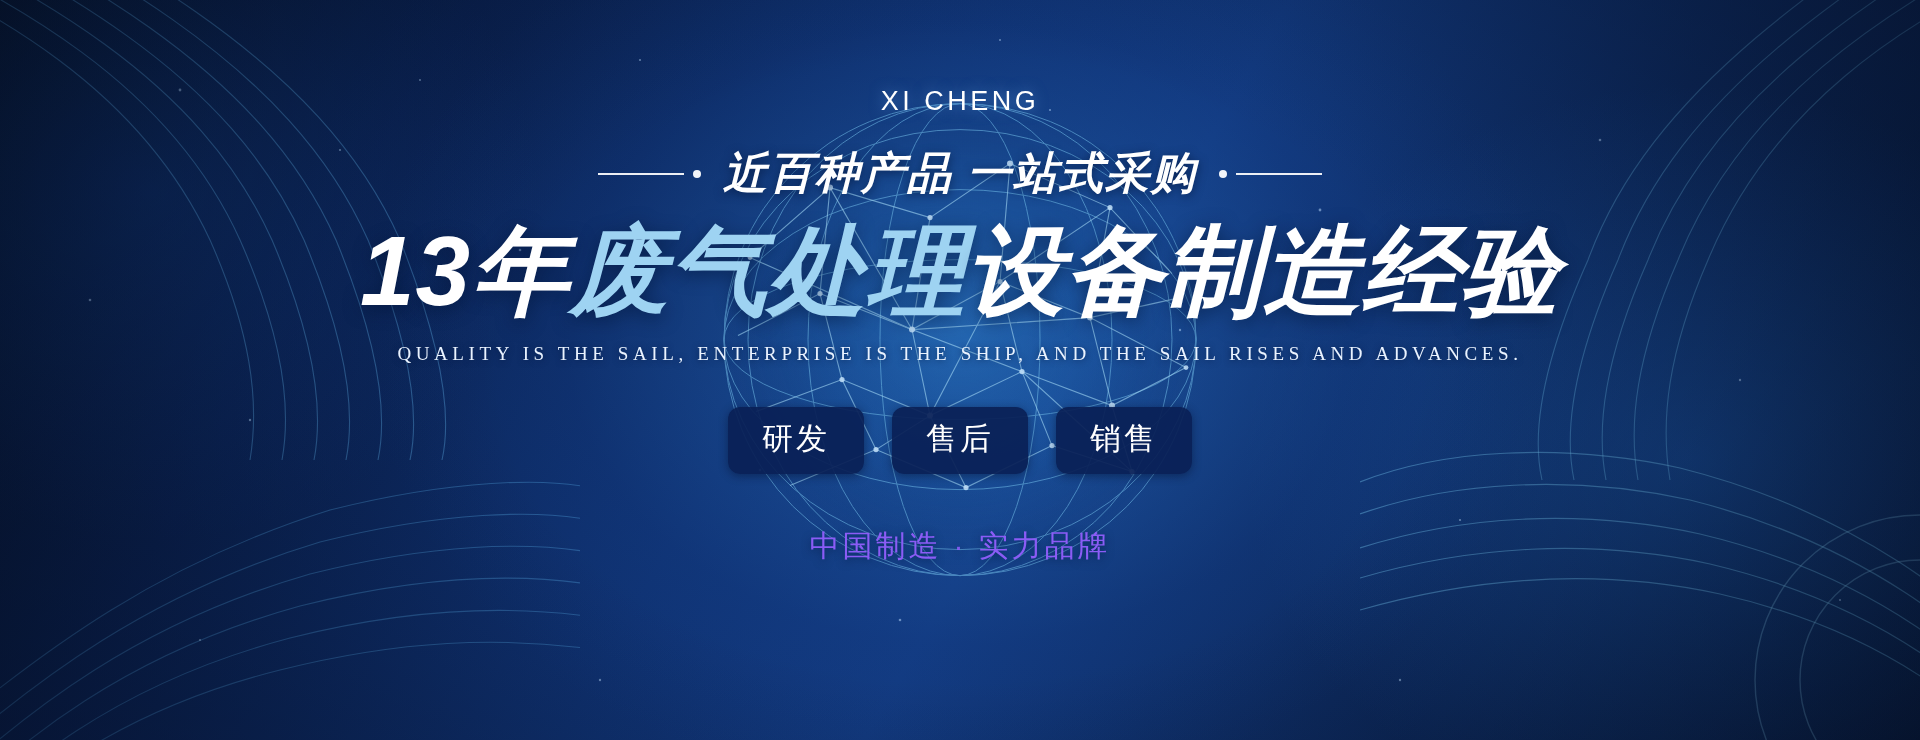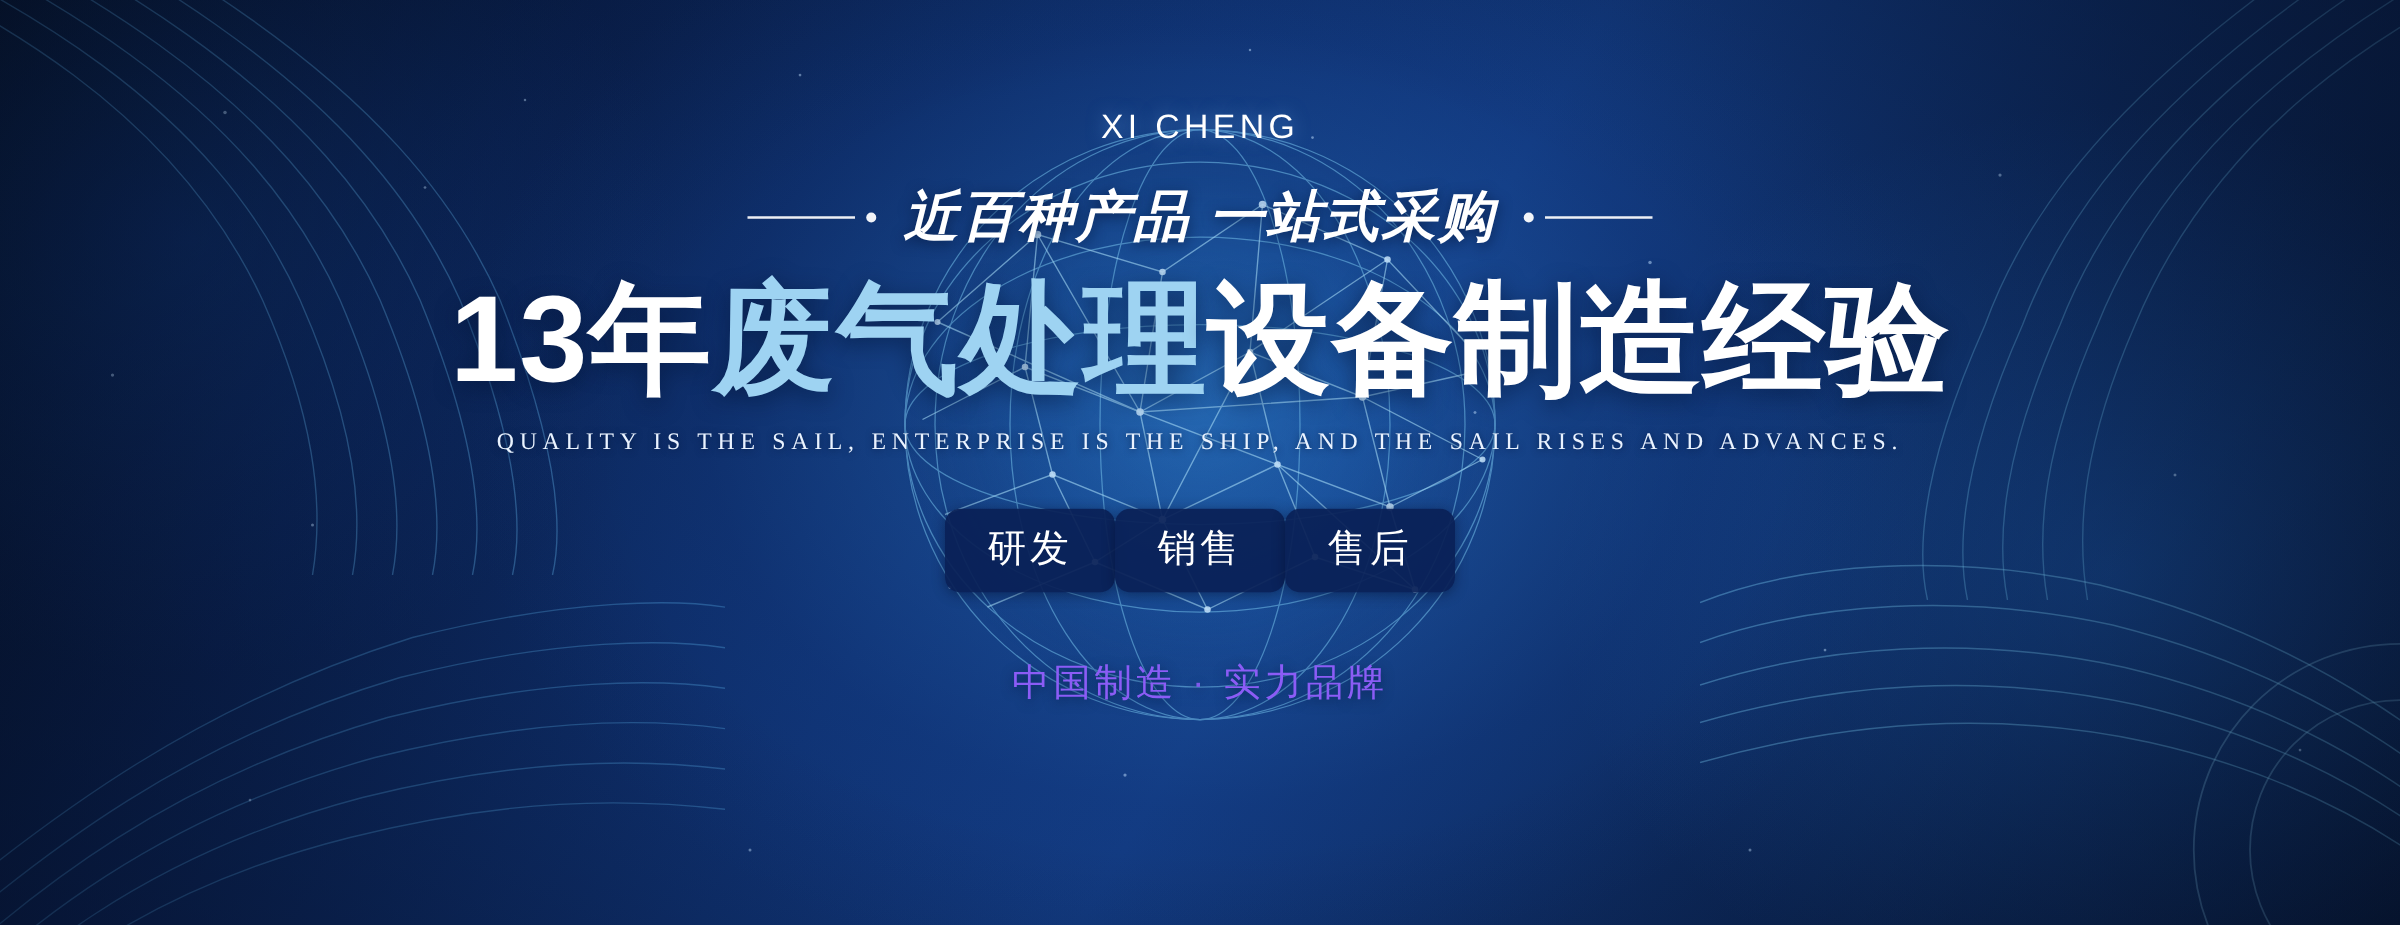--- a/index.html
+++ b/index.html
@@ -89,41 +89,42 @@
     font-style:italic;
     letter-spacing:2px;
     white-space:nowrap;
     text-shadow:0 2px 10px rgba(5,25,65,0.75);
   }
 
   .headline{
     margin-top:16px;
     font-size:98px;
     font-weight:bold;
+    font-style:italic;
     letter-spacing:1px;
     white-space:nowrap;
     line-height:1.08;
     text-shadow:0 4px 18px rgba(4,20,55,0.6);
   }
   .headline .w{color:#ffffff;}
   .headline .accent{color:#9ed3f2;}
 
   .english{
     margin-top:18px;
     color:#eaf3ff;
     font-family:"Liberation Serif","DejaVu Serif",serif;
     font-size:19px;
     letter-spacing:4.6px;
     white-space:nowrap;
     text-shadow:0 1px 6px rgba(5,25,65,0.8);
     text-align:center;
   }
 
   .pills{
-    display:flex;
+    display:flex;gap:28px;
     margin-top:42px;
   }
   .pill{
     background:rgba(10,32,86,0.93);
     color:#ffffff;
     font-size:31px;
     letter-spacing:3px;
     padding:11px 34px 14px 34px;
     border-radius:12px;
     white-space:nowrap;
@@ -295,22 +296,22 @@
     </div>
 
     <div class="headline">
       <span class="w">13年</span><span class="accent">废气处理</span><span class="w">设备制造经验</span>
     </div>
 
     <div class="english">QUALITY IS THE SAIL, ENTERPRISE IS THE SHIP, AND THE SAIL RISES AND ADVANCES.</div>
 
     <div class="pills">
       <div class="pill">研发</div>
+      <div class="pill">售后</div>
       <div class="pill">销售</div>
-      <div class="pill">售后</div>
     </div>
 
     <div class="footer">
       <span>中国制造</span><span class="sep">·</span><span>实力品牌</span>
     </div>
 
   </div>
 </div>
 
 </body></html>

